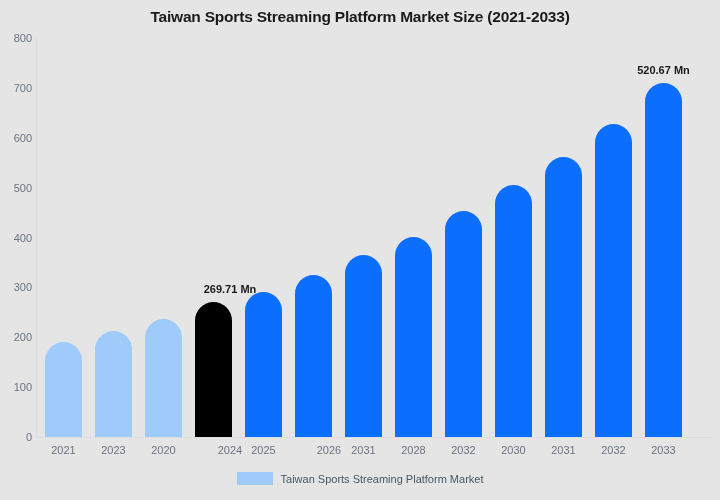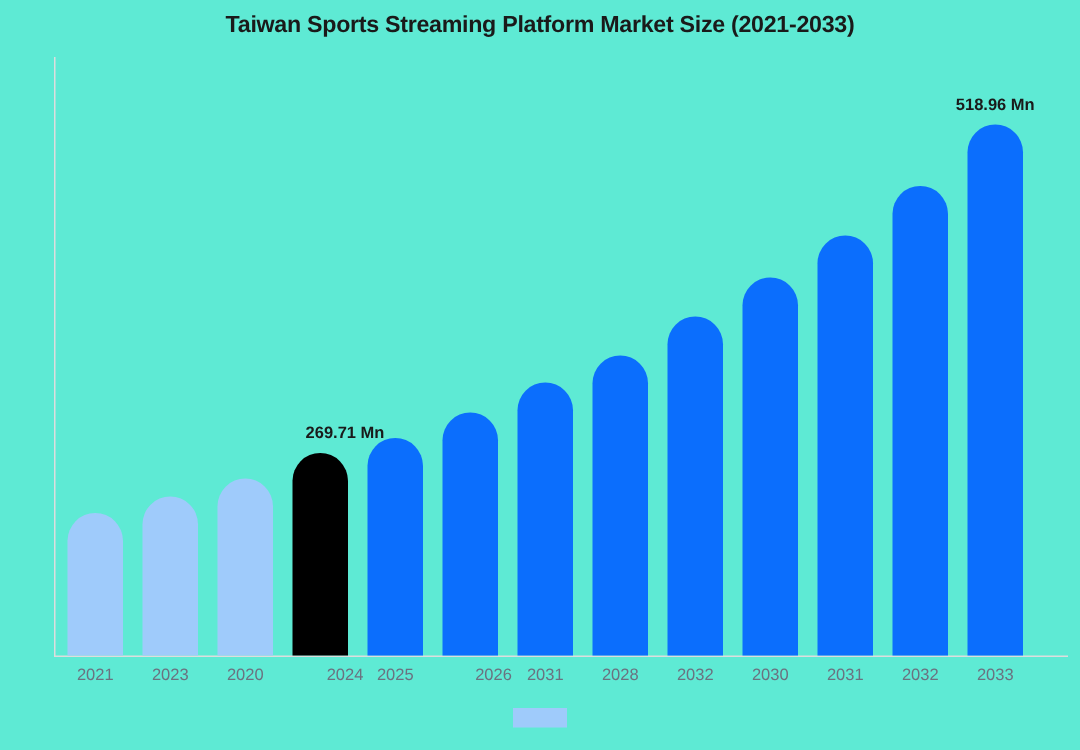--- a/index.html
+++ b/index.html
@@ -7,21 +7,21 @@
     margin: 0; padding: 0;
     width: 720px; height: 500px;
     background: #ffffff;
     font-family: "Liberation Sans", sans-serif;
     overflow: hidden;
   }
   #chart-root {
     position: relative;
     width: 720px;
     height: 500px;
-    background: #5eead4;
+    background: #e5e5e5;
   }
   #chart-title {
     position: absolute;
     top: 8px; left: 0; width: 720px;
     text-align: center;
     font-size: 15.5px;
     font-weight: bold;
     color: #1a1a1a;
     letter-spacing: -0.2px;
   }
@@ -93,53 +93,65 @@
     color: #4b5563;
   }
 </style>
 </head>
 <body>
 
 <div id="chart-root">
 
   <div id="chart-title">Taiwan Sports Streaming Platform Market Size (2021-2033)</div>
 
+  <div id="y-axis-labels">
+      <div class="y-tick-label" style="top: 38px;">800</div>
+      <div class="y-tick-label" style="top: 87.875px;">700</div>
+      <div class="y-tick-label" style="top: 137.75px;">600</div>
+      <div class="y-tick-label" style="top: 187.625px;">500</div>
+      <div class="y-tick-label" style="top: 237.5px;">400</div>
+      <div class="y-tick-label" style="top: 287.375px;">300</div>
+      <div class="y-tick-label" style="top: 337.25px;">200</div>
+      <div class="y-tick-label" style="top: 387.125px;">100</div>
+      <div class="y-tick-label" style="top: 437px;">0</div>
+    </div>
   <div id="y-axis-line"></div>
   <div id="x-axis-line"></div>
 
   <div id="bars-layer">
       <div class="bar" style="left: 45px; bottom: 63px; height: 94.7625px; background: rgb(159, 203, 251);"></div>
       <div class="bar" style="left: 95px; bottom: 63px; height: 105.735px; background: rgb(159, 203, 251);"></div>
       <div class="bar" style="left: 145px; bottom: 63px; height: 117.705px; background: rgb(159, 203, 251);"></div>
       <div class="bar" style="left: 195px; bottom: 63px; height: 134.518px; background: rgb(0, 0, 0);"></div>
       <div class="bar-value-label" style="left: 230px; top: 283.482px;">269.71 Mn</div>
       <div class="bar" style="left: 245px; bottom: 63px; height: 144.637px; background: rgb(11, 110, 253);"></div>
       <div class="bar" style="left: 295px; bottom: 63px; height: 162.094px; background: rgb(11, 110, 253);"></div>
       <div class="bar" style="left: 345px; bottom: 63px; height: 181.545px; background: rgb(11, 110, 253);"></div>
       <div class="bar" style="left: 395px; bottom: 63px; height: 200.498px; background: rgb(11, 110, 253);"></div>
       <div class="bar" style="left: 445px; bottom: 63px; height: 225.934px; background: rgb(11, 110, 253);"></div>
       <div class="bar" style="left: 495px; bottom: 63px; height: 252.368px; background: rgb(11, 110, 253);"></div>
       <div class="bar" style="left: 545px; bottom: 63px; height: 280.298px; background: rgb(11, 110, 253);"></div>
       <div class="bar" style="left: 595px; bottom: 63px; height: 312.716px; background: rgb(11, 110, 253);"></div>
       <div class="bar" style="left: 645px; bottom: 63px; height: 353.718px; background: rgb(11, 110, 253);"></div>
-      <div class="bar-value-label" style="left: 663.5px; top: 64.2815px;">518.96 Mn</div>
+      <div class="bar-value-label" style="left: 663.5px; top: 64.2815px;">520.67 Mn</div>
     </div>
   <div id="x-axis-labels">
       <div class="x-tick-label" style="left: 63.5px;">2021</div>
       <div class="x-tick-label" style="left: 113.5px;">2023</div>
       <div class="x-tick-label" style="left: 163.5px;">2020</div>
       <div class="x-tick-label" style="left: 230px;">2024</div>
       <div class="x-tick-label" style="left: 263.5px;">2025</div>
       <div class="x-tick-label" style="left: 329px;">2026</div>
       <div class="x-tick-label" style="left: 363.5px;">2031</div>
       <div class="x-tick-label" style="left: 413.5px;">2028</div>
       <div class="x-tick-label" style="left: 463.5px;">2032</div>
       <div class="x-tick-label" style="left: 513.5px;">2030</div>
       <div class="x-tick-label" style="left: 563.5px;">2031</div>
       <div class="x-tick-label" style="left: 613.5px;">2032</div>
       <div class="x-tick-label" style="left: 663.5px;">2033</div>
     </div>
 
   <div id="legend">
     <span id="legend-swatch" style="background: rgb(159, 203, 251);"></span>
+    <span id="legend-label">Taiwan Sports Streaming Platform Market</span>
   </div>
 
 </div>
 
 </body></html>

